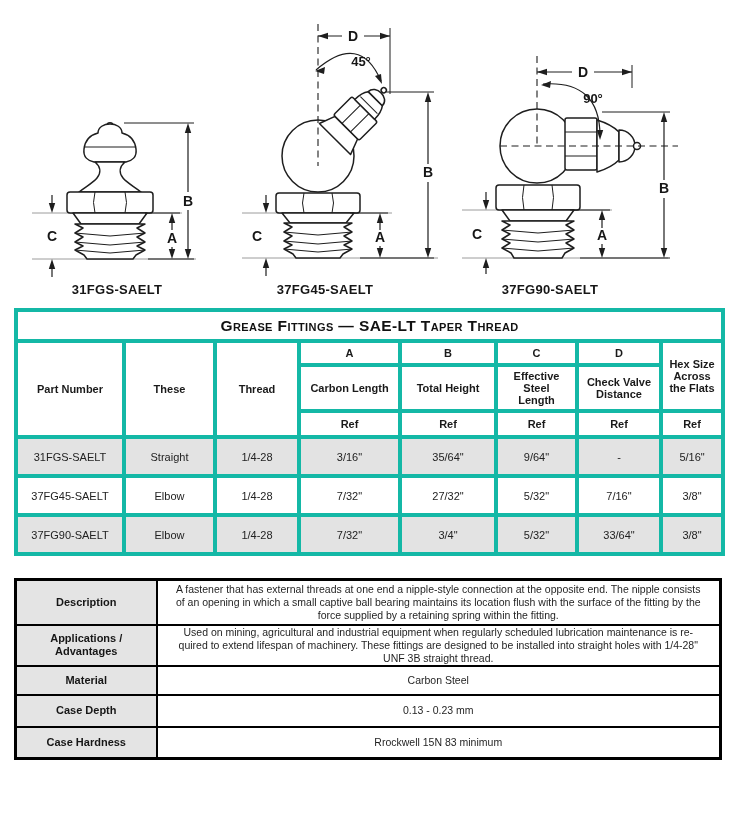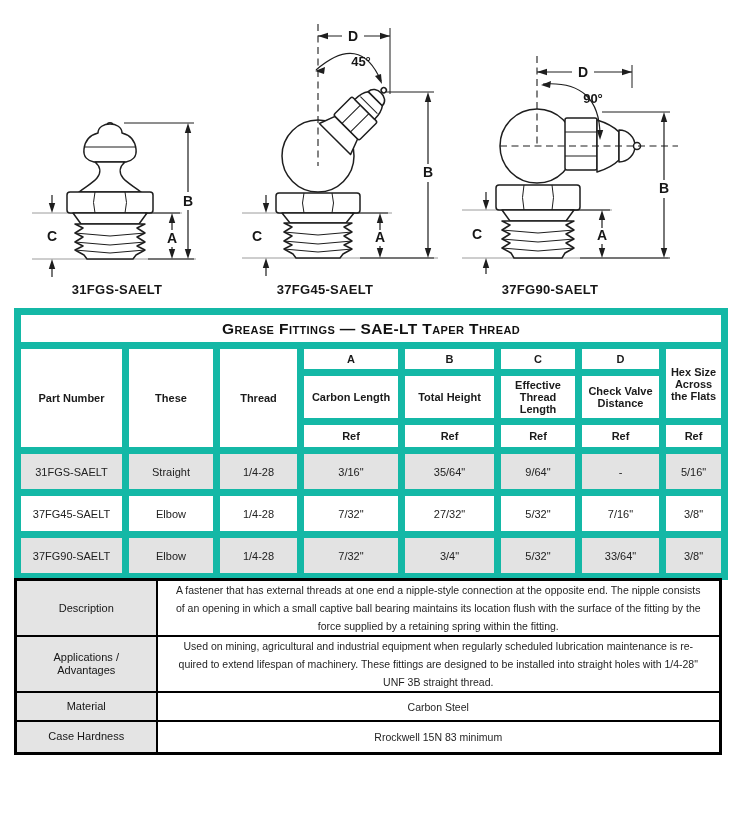--- a/index.html
+++ b/index.html
@@ -23,44 +23,44 @@
   svg text{font-family:"Liberation Sans",sans-serif;font-weight:bold;fill:#161616;}
   svg .dim{font-size:14px;text-anchor:middle;}
   svg .ang{font-size:13px;text-anchor:middle;}
   
   table.spec{
     position:absolute;left:14px;top:308px;width:708px;
     border-collapse:collapse;table-layout:fixed;background:#fff;
     border:3px solid #000;
   }
   table.spec td{
-    border:7px solid #14b8a6;text-align:center;vertical-align:middle;
+    border:4px solid #14b8a6;text-align:center;vertical-align:middle;
     font-size:11px;padding:0 2px;color:#222;
   }
   table.spec td.title-cell{
     border-bottom:3px solid #000;font-weight:bold;font-variant:small-caps;
     font-size:15.5px;height:27px;letter-spacing:.4px;color:#111;
   }
   table.spec td.hd{font-weight:bold;white-space:pre-line;line-height:12px;color:#1a1a1a;}
   table.spec tr.letter-row td{height:20px;}
   table.spec tr.name-row td{height:42px;}
   table.spec tr.ref-row td{height:22px;}
   table.spec tr.data td{height:35px;border-top:2px solid #000;}
   table.spec tr.shade td{background:#e3e3e3;}
   
   table.info{
     position:absolute;left:14px;top:578px;width:708px;
     border-collapse:collapse;table-layout:fixed;border:3px solid #000;
   }
   table.info td{
     border:2px solid #000;text-align:center;vertical-align:middle;
-    font-size:10.5px;line-height:18px;color:#1f1f1f;padding:0 6px;
+    font-size:10.5px;line-height:13px;color:#1f1f1f;padding:0 6px;
   }
   table.info td.label{
-    background:#e4e4e4;font-weight:normal;white-space:pre-line;
+    background:#e4e4e4;font-weight:bold;white-space:pre-line;
     font-size:11px;line-height:13px;color:#161616;
   }
   table.info td.value{white-space:pre-line;}
 </style>
 </head>
 <body>
 
 <div class="drawings">
 
   <svg class="fig" style="left:22px;top:116px" width="200" height="180" viewBox="0 0 200 180">
@@ -244,21 +244,21 @@
     <td class="hd">C</td>
     <td class="hd">D</td>
     <td class="hd" rowspan="2">Hex Size
 Across
 the Flats</td>
   </tr>
   <tr class="name-row">
     <td class="hd">Carbon Length</td>
     <td class="hd">Total Height</td>
     <td class="hd">Effective
-Thread
+Steel
 Length</td>
     <td class="hd">Check Valve
 Distance</td>
   </tr>
   <tr class="ref-row">
     <td class="hd">Ref</td>
     <td class="hd">Ref</td>
     <td class="hd">Ref</td>
     <td class="hd">Ref</td>
     <td class="hd">Ref</td>
@@ -313,17 +313,21 @@
 Advantages</td>
     <td class="value">Used on mining, agricultural and industrial equipment when regularly scheduled lubrication maintenance is re-
 quired to extend lifespan of machinery. These fittings are designed to be installed into straight holes with 1/4-28"
 UNF 3B straight thread.</td>
   </tr>
   <tr style="height:29px">
     <td class="label">Material</td>
     <td class="value">Carbon Steel</td>
   </tr>
   <tr style="height:32px">
+    <td class="label">Case Depth</td>
+    <td class="value">0.13 - 0.23 mm</td>
+  </tr>
+  <tr style="height:32px">
     <td class="label">Case Hardness</td>
     <td class="value">Rrockwell 15N 83 minimum</td>
   </tr>
 </tbody>
   </table>
 
 </body></html>

